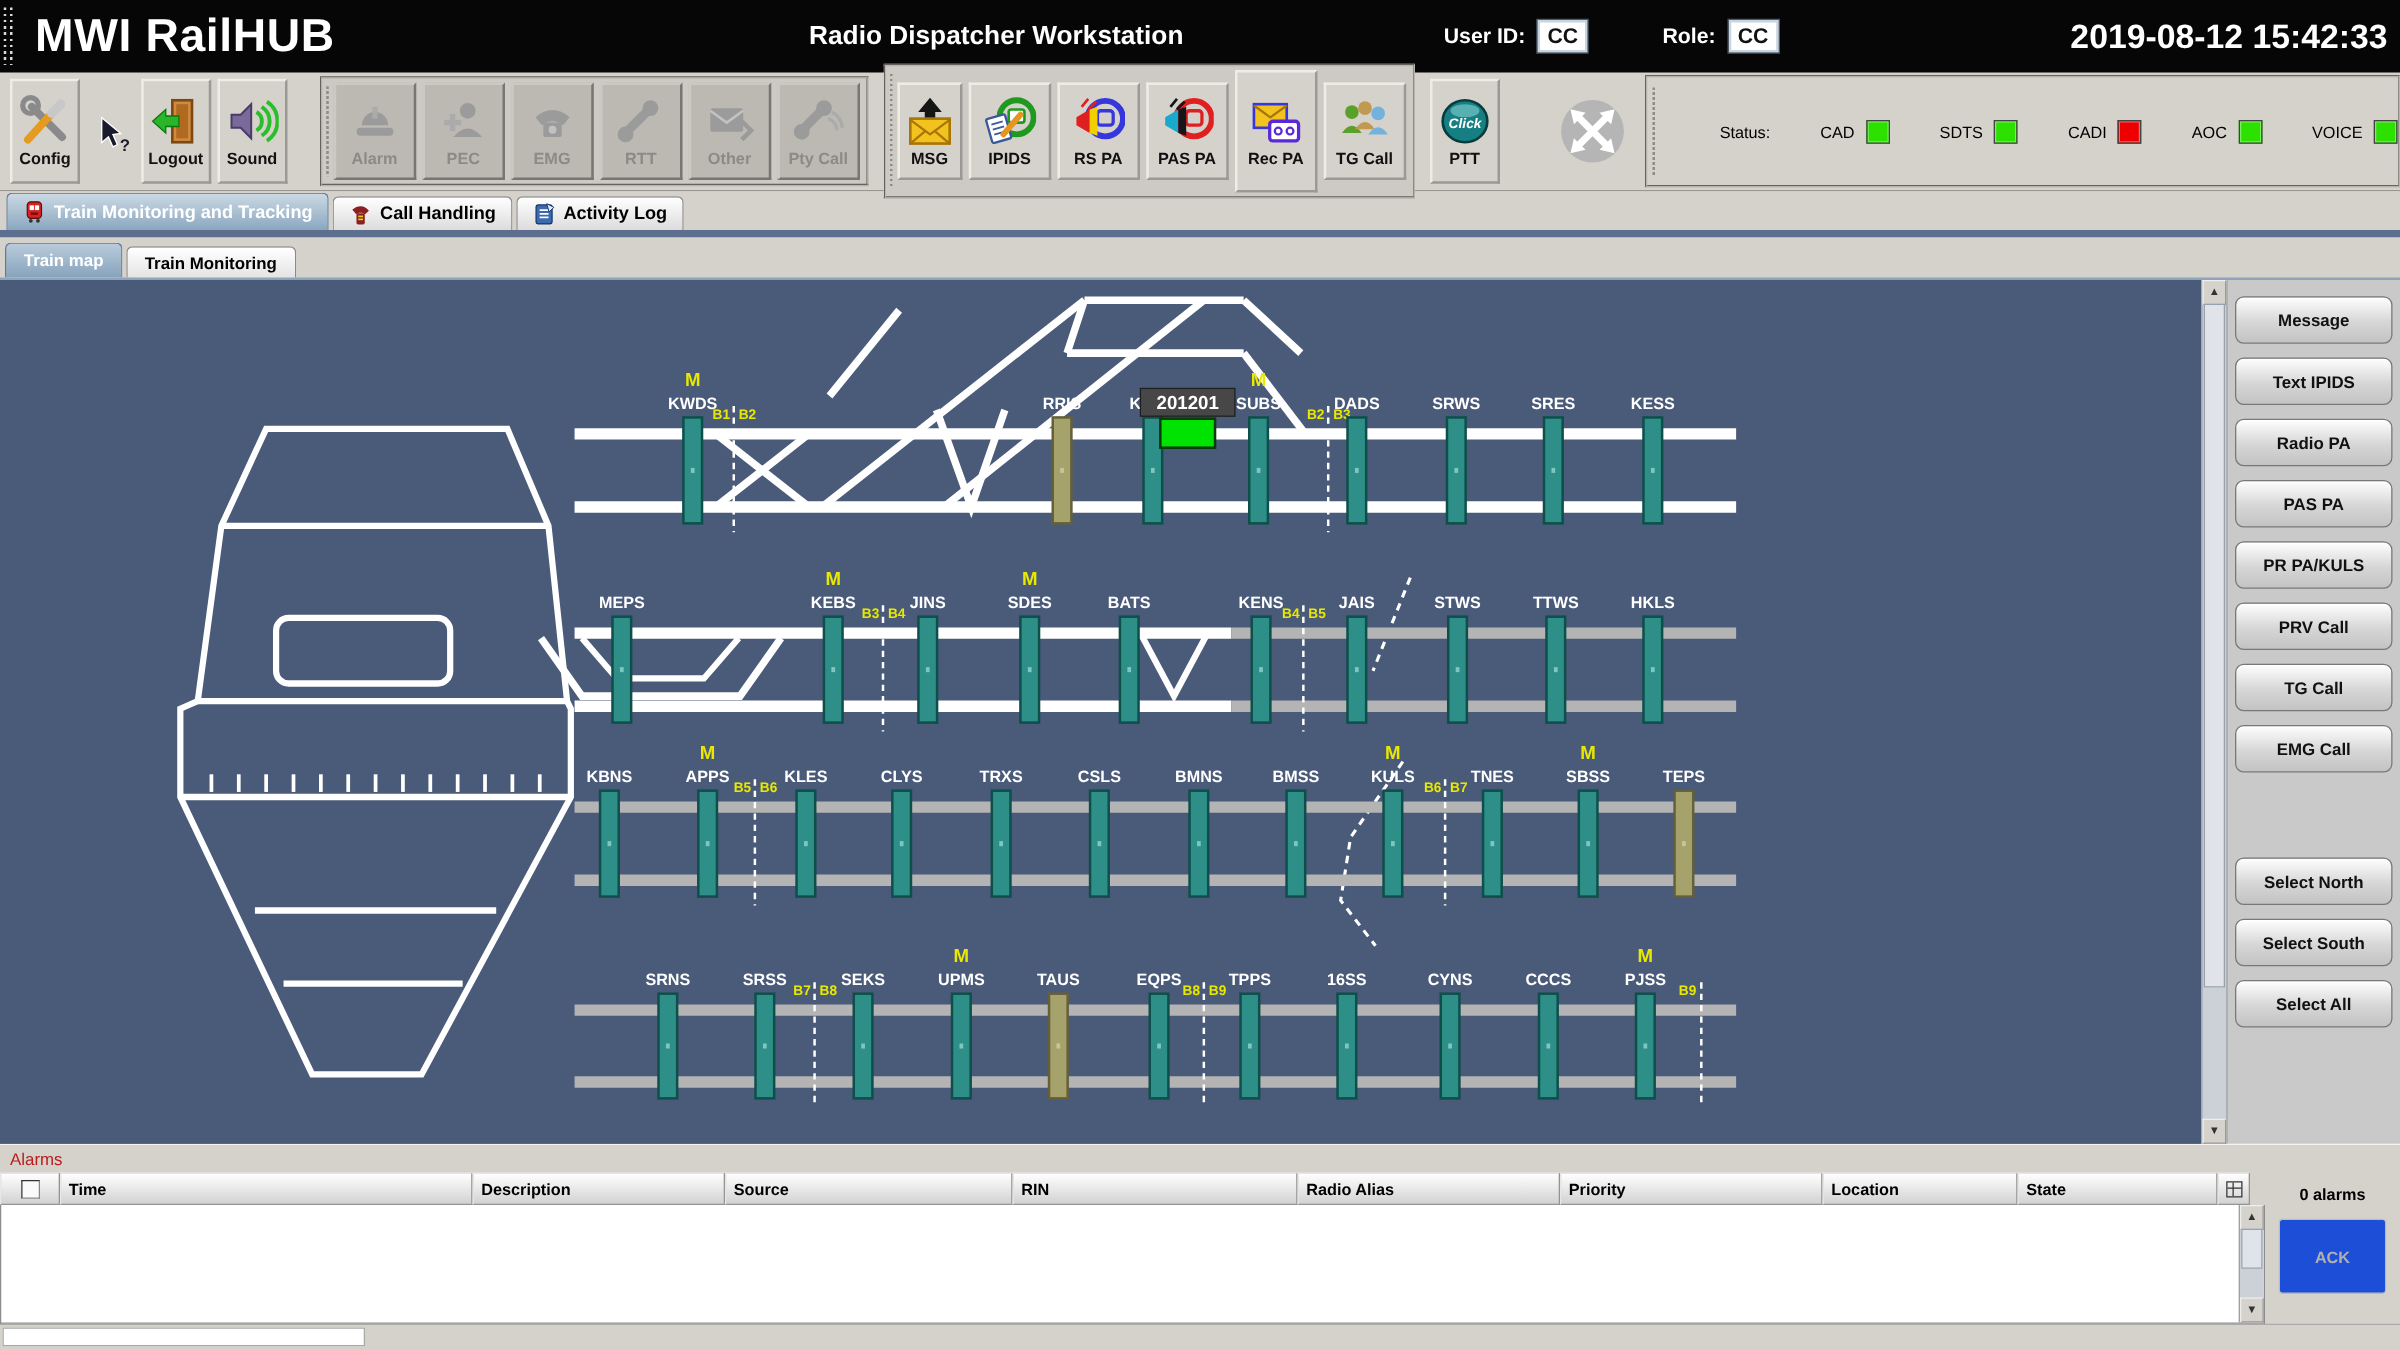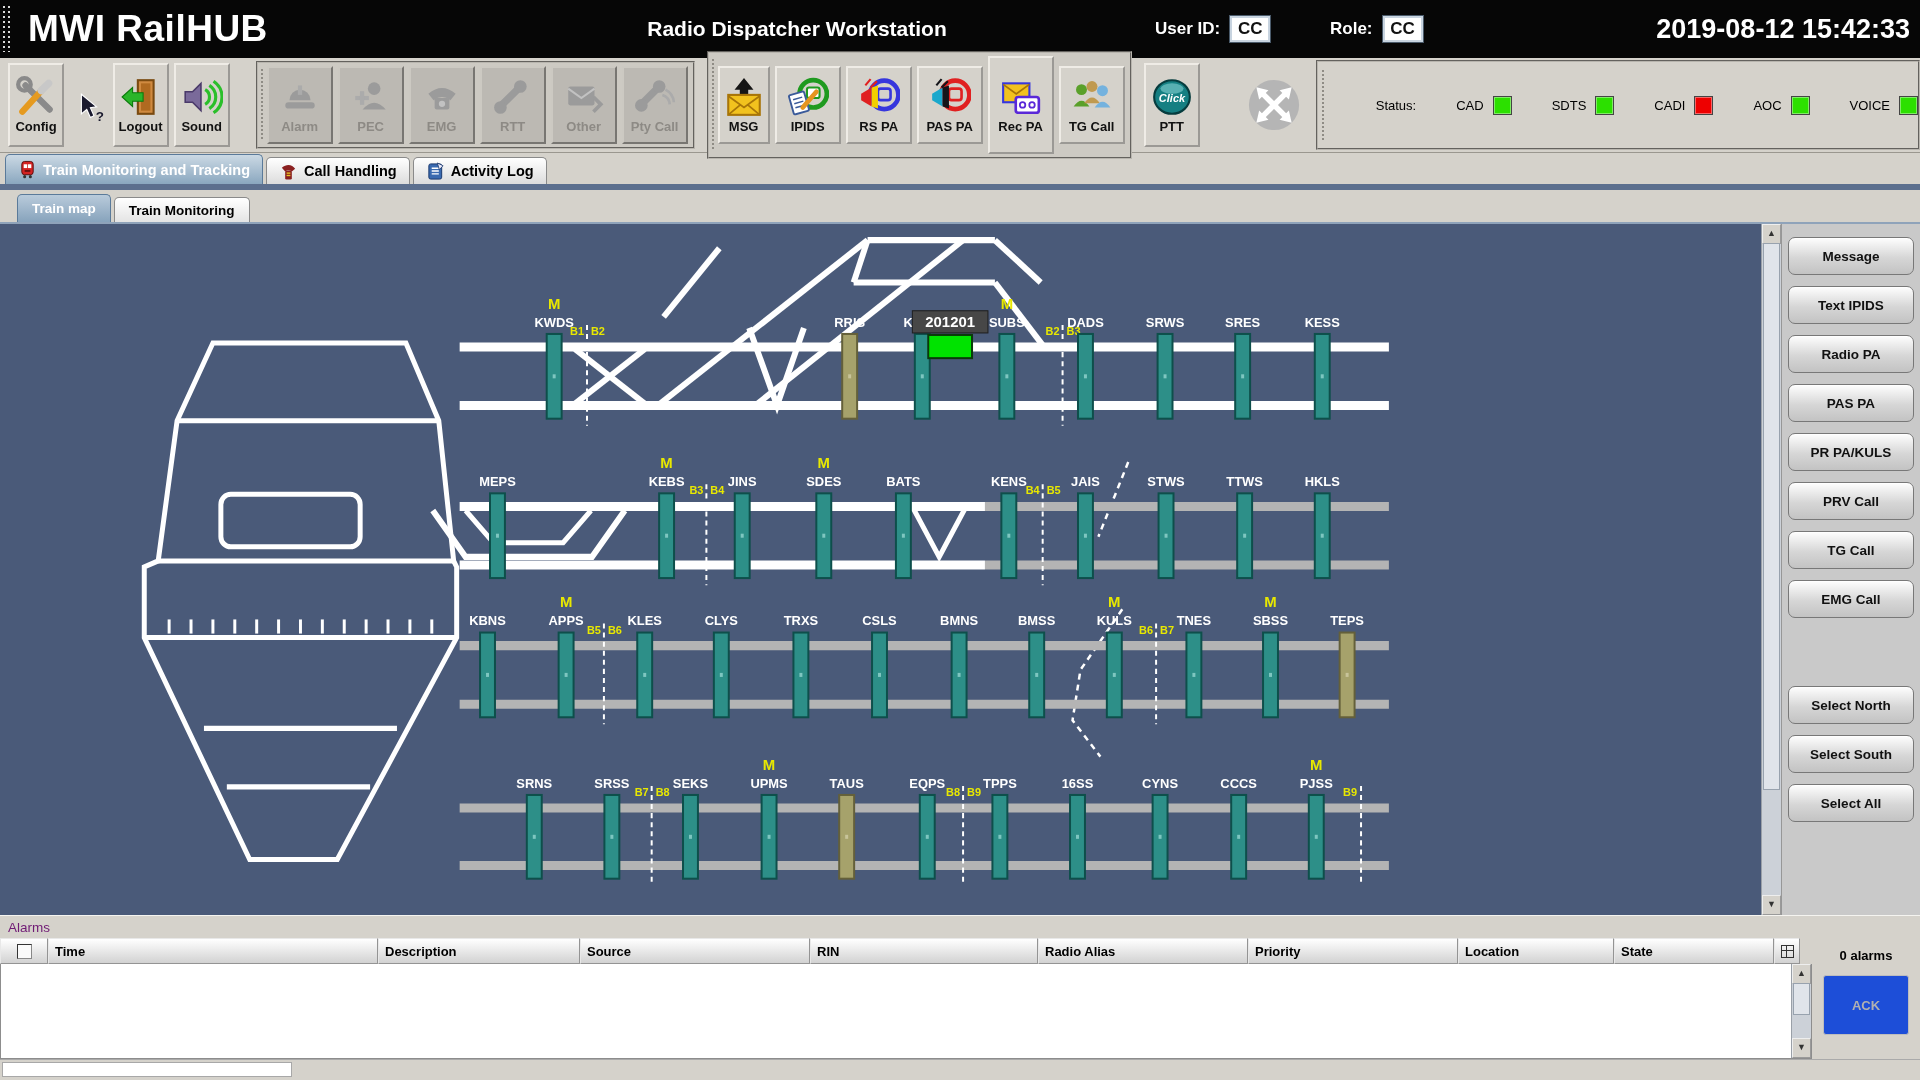--- a/index.html
+++ b/index.html
@@ -40,21 +40,21 @@
   .ind{display:flex;align-items:center;gap:9px;}
   .ind-box{width:17px;height:17px;border:1px solid #444;box-shadow:inset 0 0 0 1px rgba(255,255,255,.4);}
 
   
   .tabbar{height:31px;background:#d5d2cb;display:flex;align-items:flex-end;gap:3px;padding-left:5px;flex:0 0 auto;}
   .tab{height:26px;display:flex;align-items:center;gap:6px;padding:0 12px;border:1px solid #8a8a8a;border-bottom:none;
     border-radius:5px 5px 0 0;background:linear-gradient(#ffffff,#dcdcdc);font-size:14.5px;font-weight:bold;cursor:pointer;}
   .tab.sel{height:29px;background:linear-gradient(#cbd9e4,#8aa7bf);color:#fff;border-color:#5a7a9a;}
   .tab svg{width:19px;height:19px;}
   .tab-strip{height:6px;background:#5c6f8e;flex:0 0 auto;}
-  .subtabbar{height:32px;background:#d5d2cb;display:flex;align-items:flex-end;gap:3px;padding-left:17px;flex:0 0 auto;
+  .subtabbar{height:32px;background:#d5d2cb;display:flex;align-items:flex-end;gap:3px;padding-left:4px;flex:0 0 auto;
     border-bottom:2px solid #8fa3ba;}
   .subtab{height:24px;display:flex;align-items:center;padding:0 14px;border:1px solid #8a8a8a;border-bottom:none;
     border-radius:5px 5px 0 0;background:linear-gradient(#ffffff,#e4e4e4);font-size:13.5px;font-weight:bold;cursor:pointer;}
   .subtab.sel{height:27px;background:linear-gradient(#b9cbdb,#87a3bc);color:#fff;border-color:#5a7a9a;}
 
   
   .main-row{flex:1;display:flex;min-height:0;}
   .map-wrap{flex:1;position:relative;background:#4a5a79;}
   .map-wrap svg{position:absolute;inset:0;width:100%;height:100%;}
   .vscroll{width:19px;background:#ccd1d8;border-left:1px solid #9aa0a8;position:relative;flex:0 0 auto;}
@@ -64,21 +64,21 @@
   .vs-thumb{position:absolute;left:1px;right:1px;background:#e0e4ea;border:1px solid #98a2ae;cursor:pointer;}
   .side-panel{width:126px;background:#c9c9c9;border-left:1px solid #979797;display:flex;flex-direction:column;
     gap:11px;padding:13px 6px 0;flex:0 0 auto;}
   .side-btn{height:38px;border-radius:7px;border:1px solid #787878;box-shadow:inset 0 1px 0 #fff;
     background:linear-gradient(#fefefe,#d6d6d6 55%,#c3c3c3);font-family:"Liberation Sans",sans-serif;
     font-size:13.5px;font-weight:bold;color:#111;cursor:pointer;}
   .side-gap{height:46px;flex:0 0 auto;}
 
   
   .alarms{height:164px;flex:0 0 auto;display:flex;flex-direction:column;background:#d5d2cb;border-top:1px solid #f5f4f0;}
-  .alarms-title{height:22px;display:flex;align-items:center;padding-left:8px;font-size:13.5px;color:#701a75;}
+  .alarms-title{height:22px;display:flex;align-items:center;padding-left:8px;font-size:13.5px;color:#b91c1c;}
   .al-row{flex:1;display:flex;min-height:0;}
   .al-table{width:1812px;display:flex;flex-direction:column;min-height:0;}
   .al-header{height:26px;display:flex;flex:0 0 auto;}
   .al-hcell{background:linear-gradient(#ffffff,#d2d2d2);border:1px outset #e8e8e8;font-size:13px;font-weight:bold;
     display:flex;align-items:center;padding-left:6px;box-sizing:border-box;white-space:nowrap;overflow:hidden;cursor:pointer;}
   .al-check{width:13px;height:13px;border:1px inset #888;background:#fafafa;margin:0 auto;}
   .al-grid-ico{width:11px;height:11px;border:1px solid #333;margin:0 auto;position:relative;}
   .al-grid-ico:before{content:"";position:absolute;left:4px;top:0;bottom:0;width:1px;background:#333;}
   .al-grid-ico:after{content:"";position:absolute;top:4px;left:0;right:0;height:1px;background:#333;}
   .al-body{flex:1;background:#fff;border:1px solid #8d8d8d;border-top:none;position:relative;min-height:0;}

